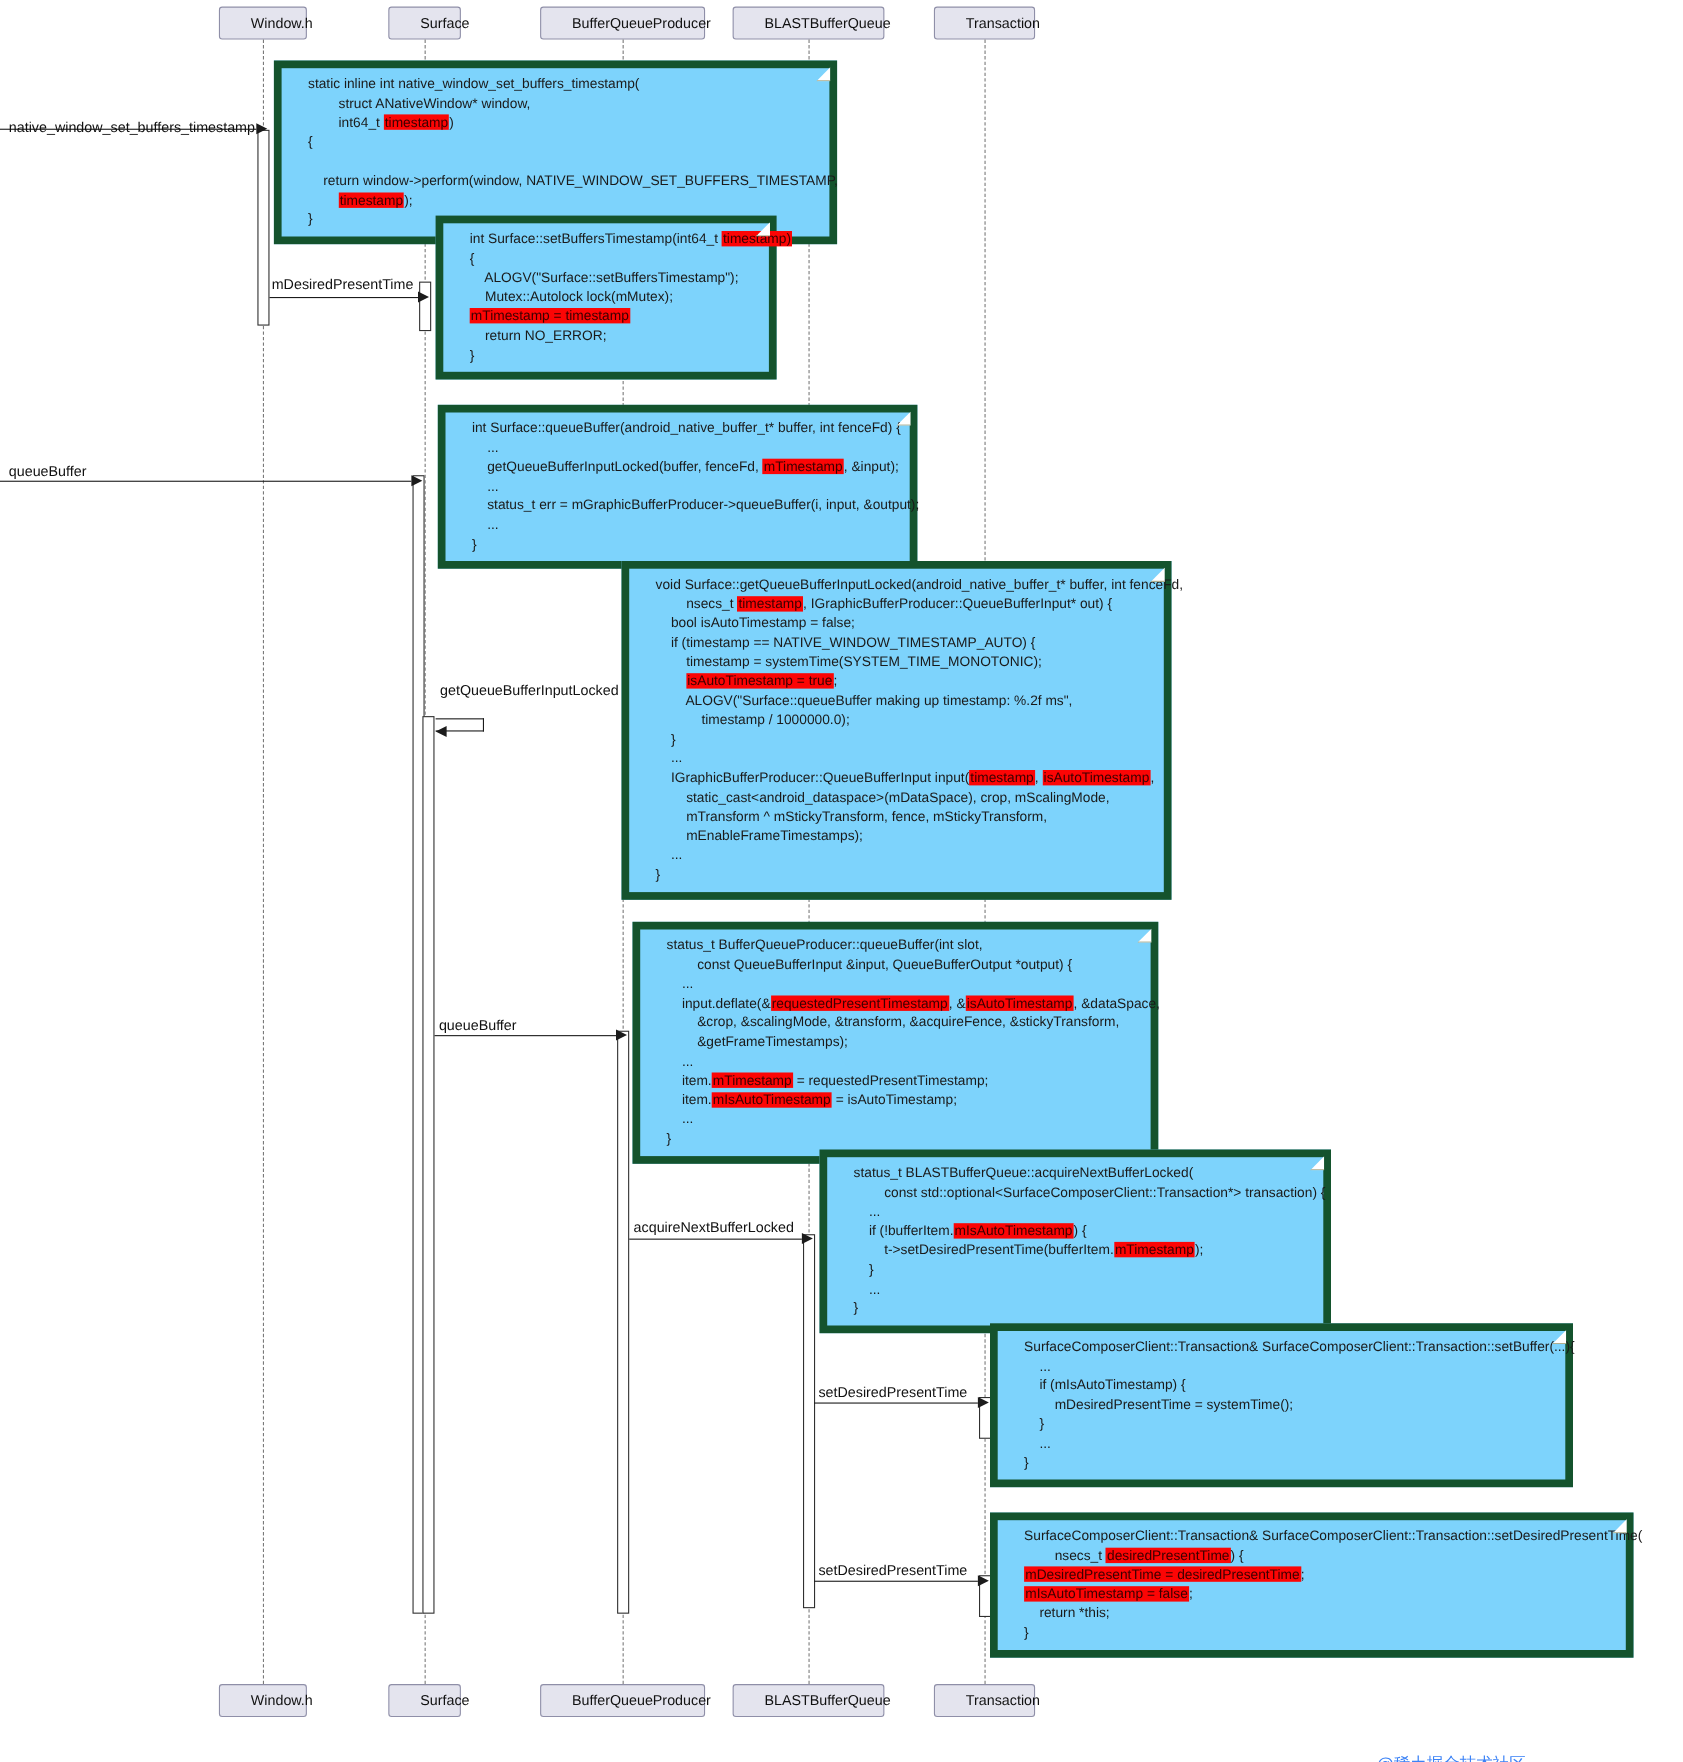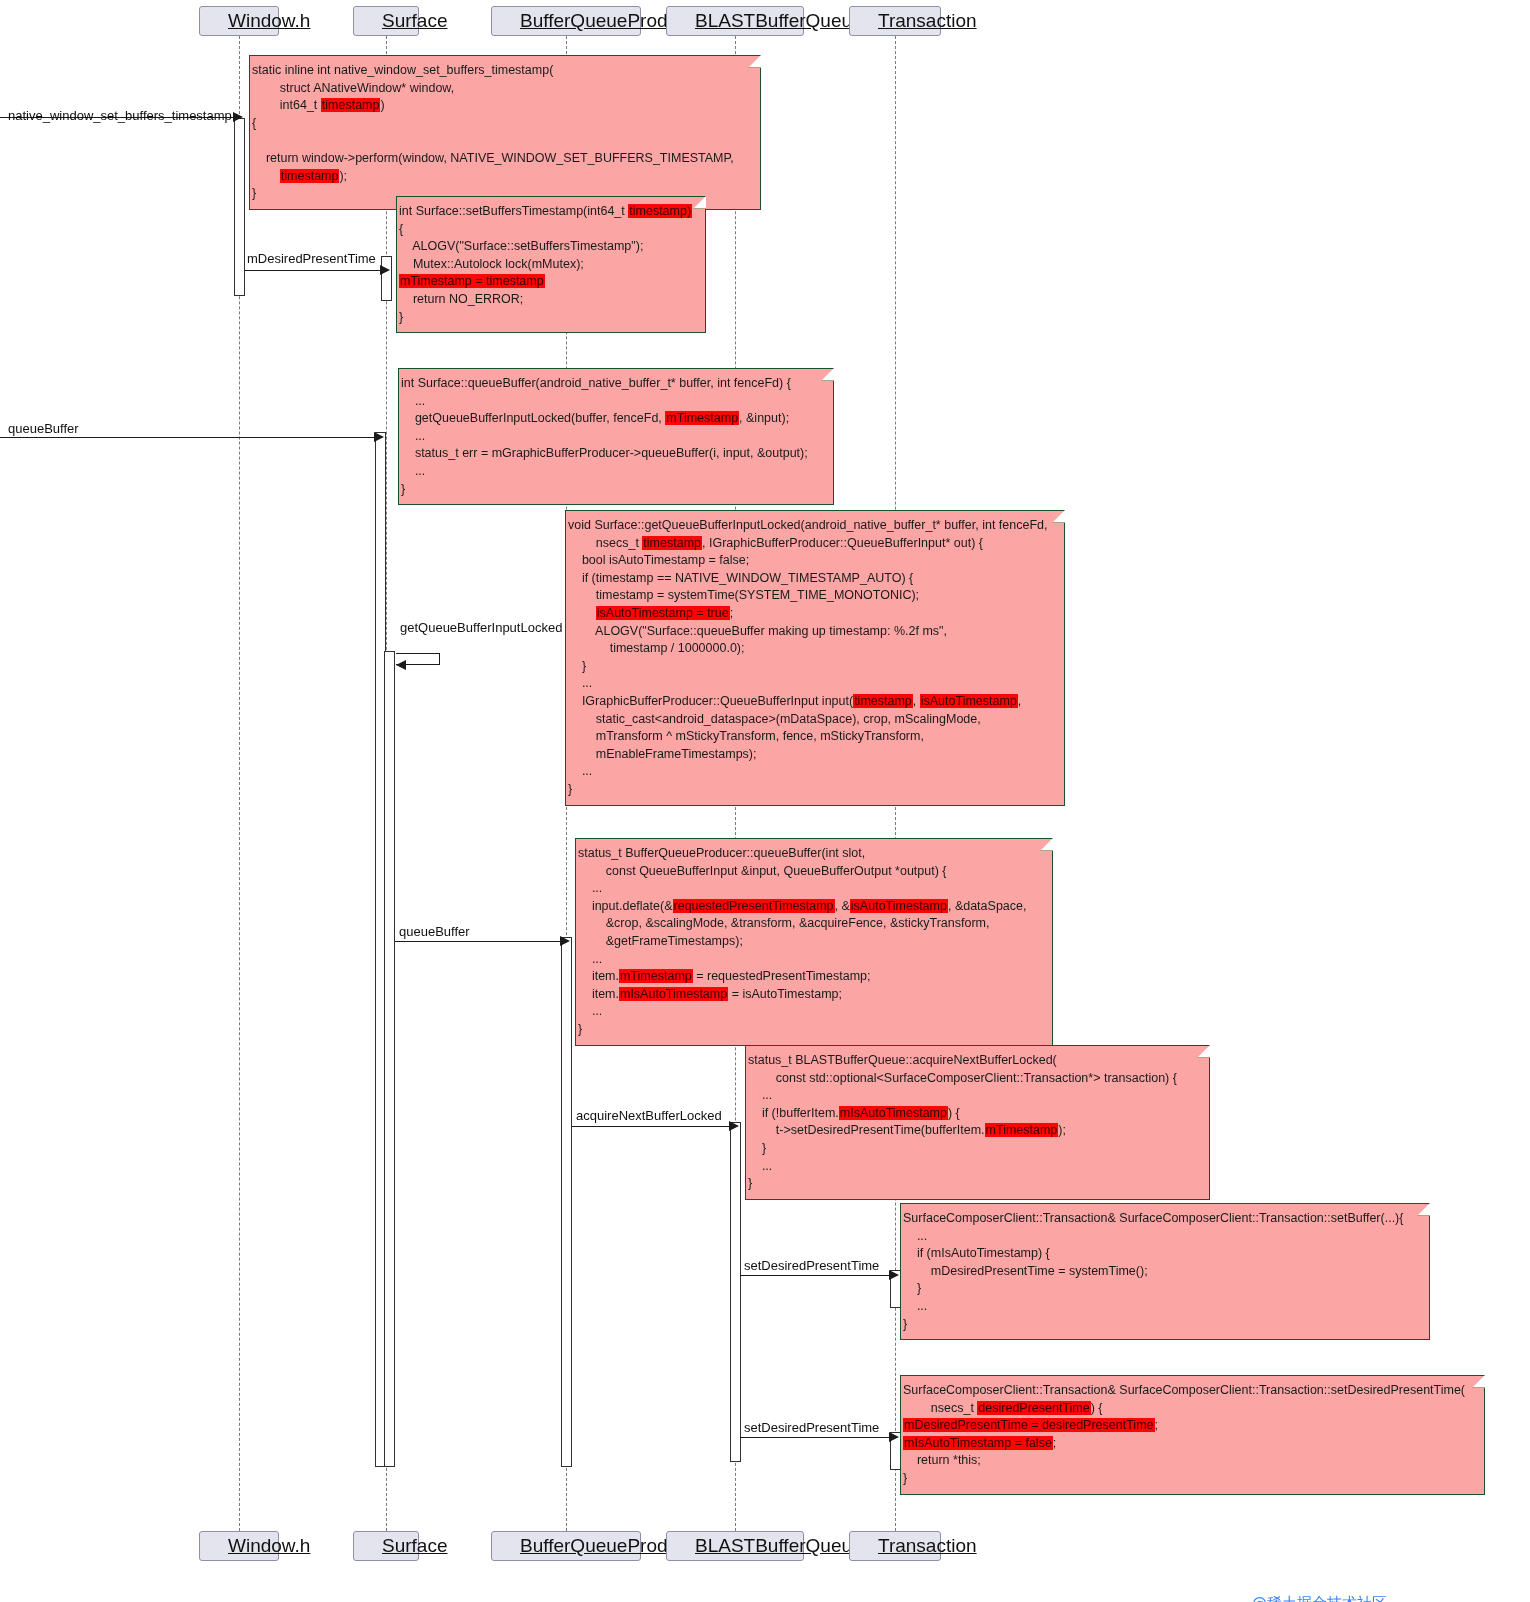--- a/index.html
+++ b/index.html
@@ -18,52 +18,51 @@
     overflow: hidden;
     background: #ffffff;
   }
   
   .actor-box {
     position: absolute;
     box-sizing: border-box;
     background: #e4e4ee;
     border: 1px solid #8f8fa8;
     border-radius: 3px;
-    font-size: 19px;
+    font-size: 13px;
     line-height: 28px;
     height: 30px;
     text-align: center;
     color: #111;
     white-space: nowrap;
     padding: 0 28px;
-    text-decoration: underline;
   }
   
   .lifeline {
     position: absolute;
     width: 0;
     border-left: 1px dashed #7a7a7a;
   }
   
   .activation {
     position: absolute;
     box-sizing: border-box;
     background: #ffffff;
     border: 1px solid #303030;
   }
   
   .note {
     position: absolute;
     box-sizing: border-box;
-    background: #fca5a5;
-    border: 1px solid #14532d;
+    background: #7dd3fc;
+    border: 7px solid #14532d;
     font-size: 12.5px;
     line-height: 17.6px;
     color: #1a1a1a;
-    padding: 6px 8px 6px 2px;
+    padding: 6px 8px 6px 24px;
     white-space: pre;
     overflow: visible;
   }
   .note::after {
     content: "";
     position: absolute;
     top: -1px;
     right: -1px;
     width: 13px;
     height: 13px;

